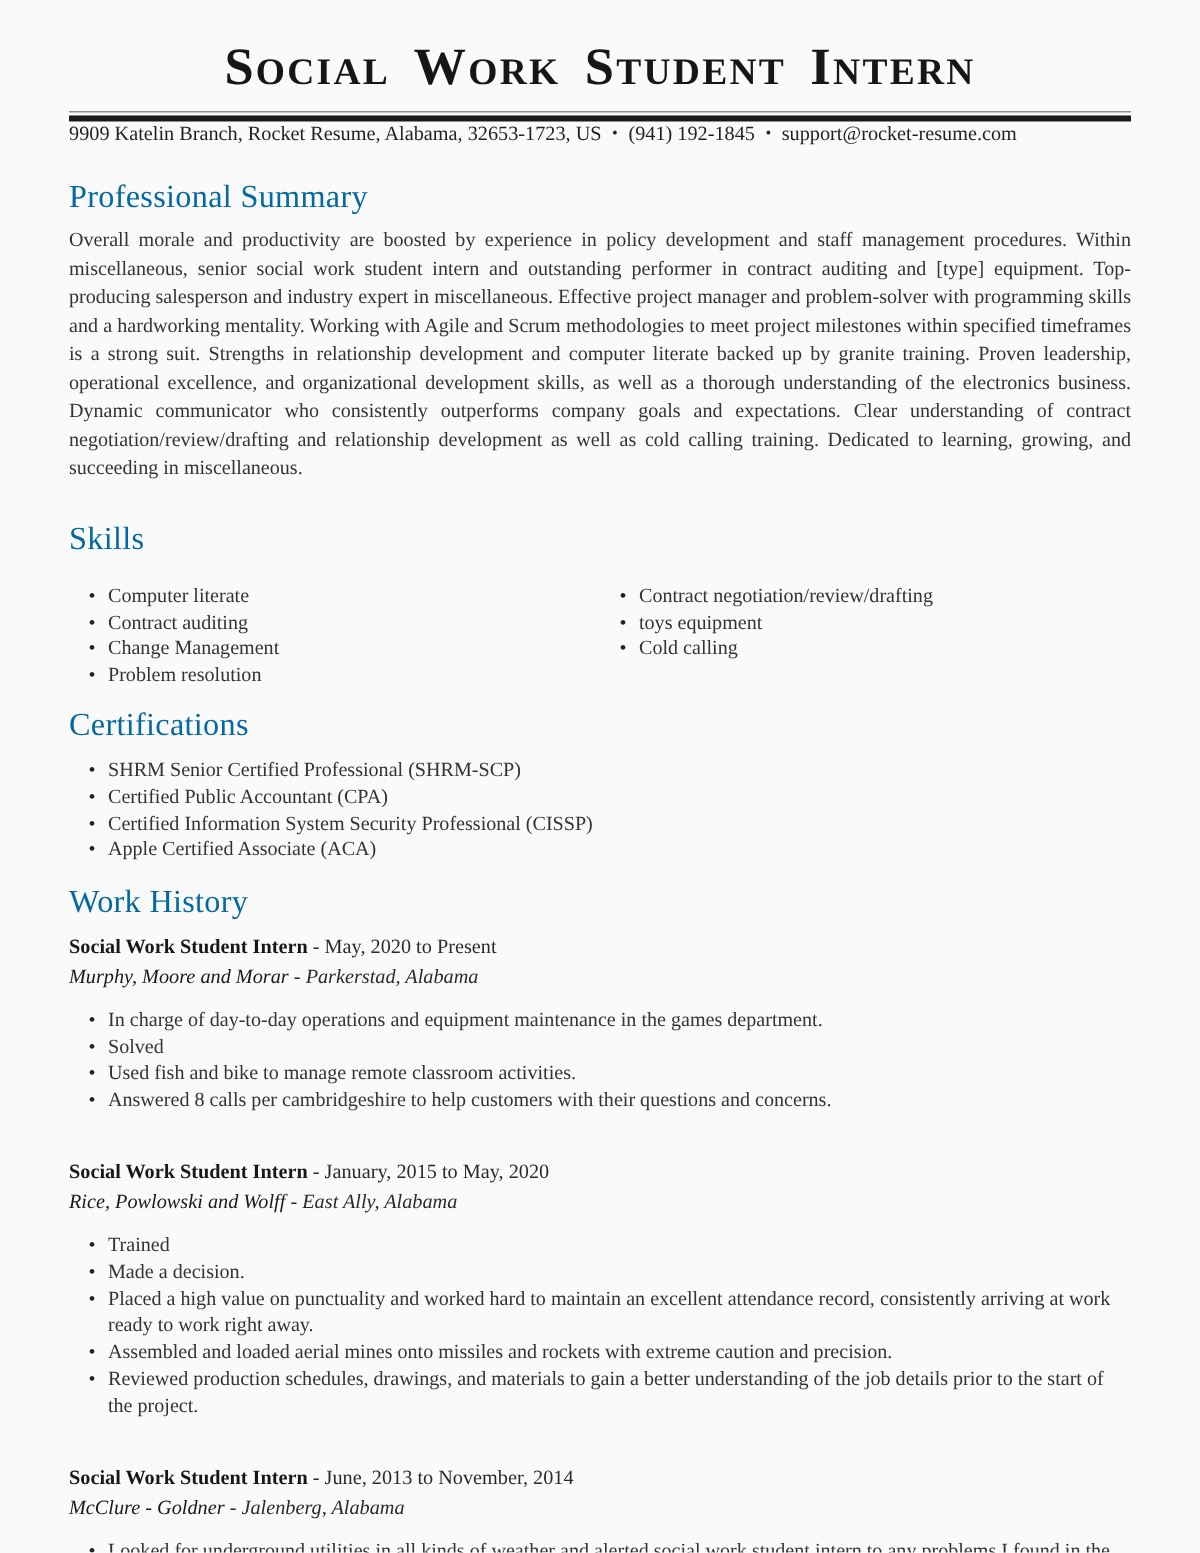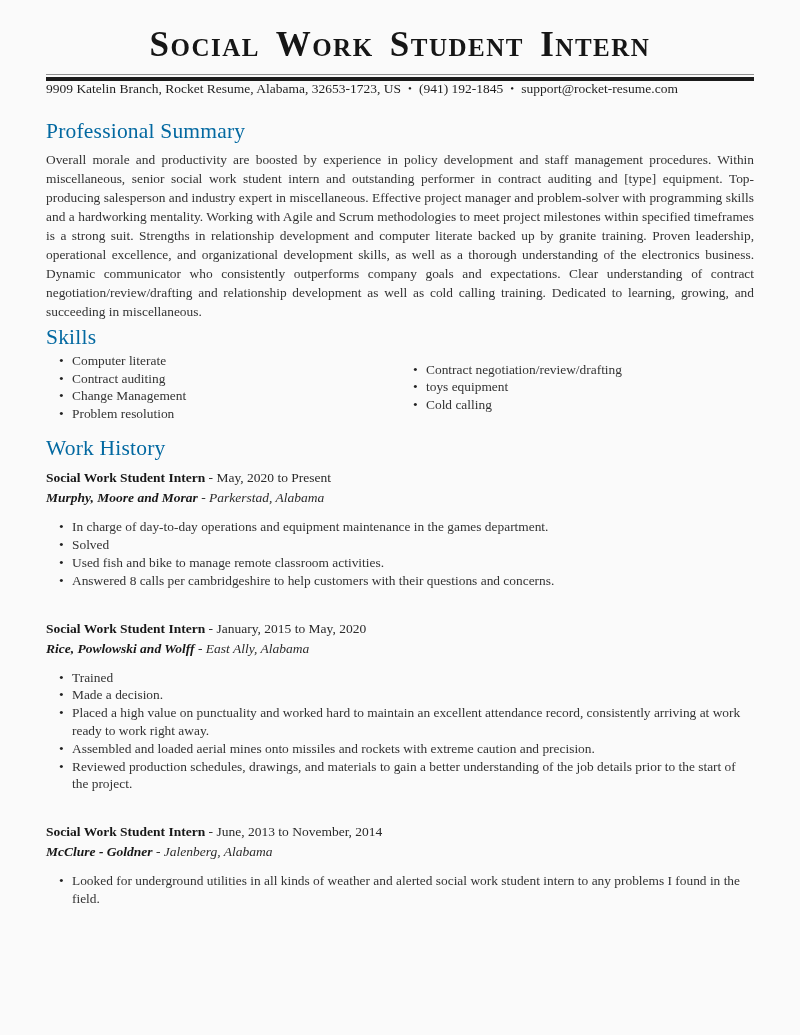--- a/index.html
+++ b/index.html
@@ -34,21 +34,21 @@
     white-space: nowrap;
   }
   .contact .sep { display: inline-block; margin: 0 7px; font-size: 11px; vertical-align: 1px; color: #1f1f1f; }
 
   
   h2.section-heading {
     margin: 0; font-size: 21.5px; font-weight: 400;
     color: #0369a1; letter-spacing: 0.2px;
   }
   .section-summary h2 { margin-top: 22px; }
-  .section-skills  h2 { margin-top: 4px; }
+  .section-skills  h2 { margin-top: 26px; }
   .section-certs   h2 { margin-top: 13px; }
   .section-work    h2 { margin-top: 14px; }
 
   
   .summary-text {
     margin: 6px 0 0;
     font-size: 13.4px; line-height: 19px;
     text-align: justify;
     color: #333;
   }
@@ -56,32 +56,32 @@
   
   ul.blist { margin: 0 0 0 12px; padding: 0; list-style: none; }
   ul.blist li {
     position: relative; padding-left: 14px;
     font-size: 13.4px; line-height: 17.6px;
     color: #333;
   }
   ul.blist li::before { content: "\2022"; position: absolute; left: 1px; color: #222; }
 
   
-  .skills-columns { display: flex; margin-top: 2px; align-items: center; }
+  .skills-columns { display: flex; margin-top: 16px; }
   .skills-columns ul.blist { width: 50%; }
 
   .section-certs ul.blist { margin-top: 8px; }
 
   
   .job { margin-top: 9px; }
   .job + .job { margin-top: 31px; }
   .job-line1 { font-size: 13.5px; color: #2a2a2a; }
   .job-title { font-weight: 700; color: #181818; }
   .job-line2 { margin-top: 4px; font-style: italic; font-size: 13.5px; color: #2a2a2a; }
-  .job-company { font-weight: 700; color: #181818; margin-top: 26px; }
+  .job-company { font-weight: 400; color: #181818; margin-top: 26px; }
   .job ul.blist { margin-top: 12px; }
   .job ul.blist li { line-height: 17.8px; }
 </style>
 </head>
 <body>
 
 <div class="page">
 
   <h1 class="resume-title">Social Work Student Intern</h1>
 
@@ -109,20 +109,29 @@
         <li>Problem resolution</li>
       </ul>
       <ul class="blist">
         <li>Contract negotiation/review/drafting</li>
         <li>toys equipment</li>
         <li>Cold calling</li>
       </ul>
     </div>
   </div>
 
+  <div class="section-certs">
+    <h2 class="section-heading">Certifications</h2>
+    <ul class="blist">
+      <li>SHRM Senior Certified Professional (SHRM-SCP)</li>
+      <li>Certified Public Accountant (CPA)</li>
+      <li>Certified Information System Security Professional (CISSP)</li>
+      <li>Apple Certified Associate (ACA)</li>
+    </ul>
+  </div>
 
   <div class="section-work">
     <h2 class="section-heading">Work History</h2>
 
     <div class="job">
       <div class="job-line1">
         <span class="job-title">Social Work Student Intern</span>
         <span class="job-sep">-</span>
         <span>May, 2020 to Present</span>
       </div>

